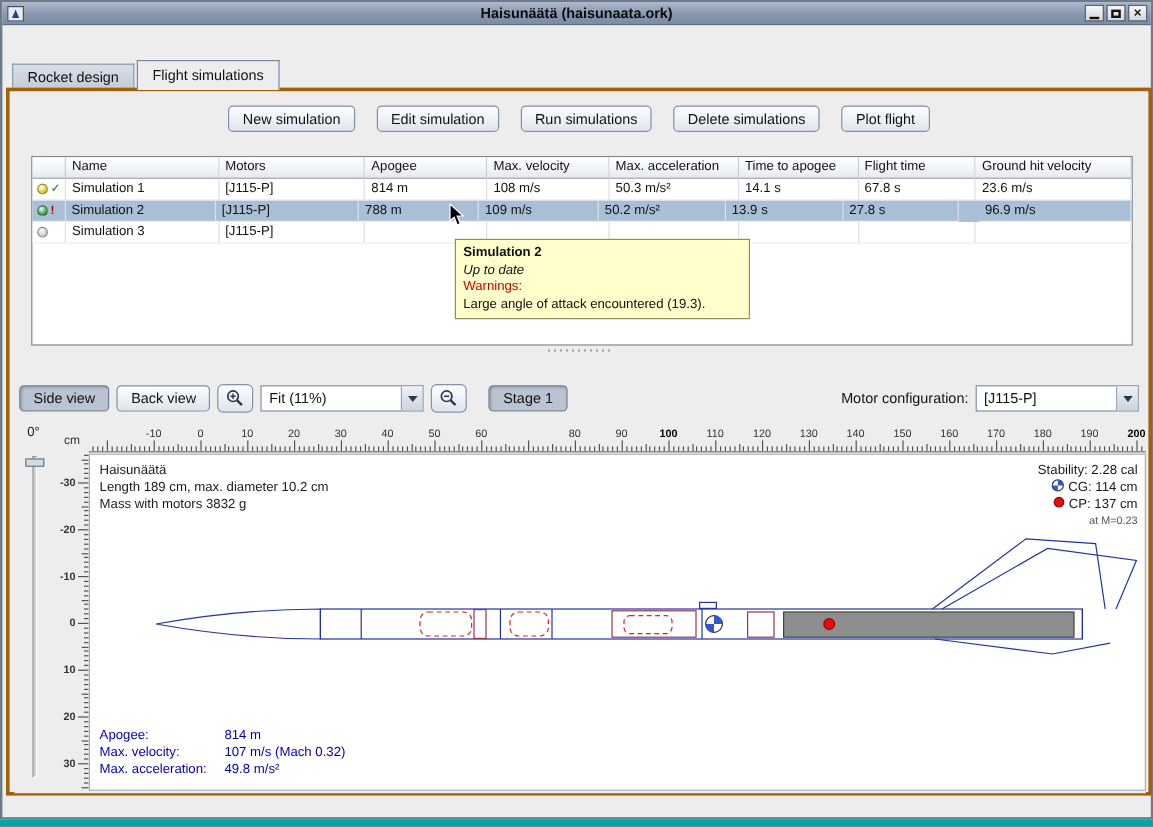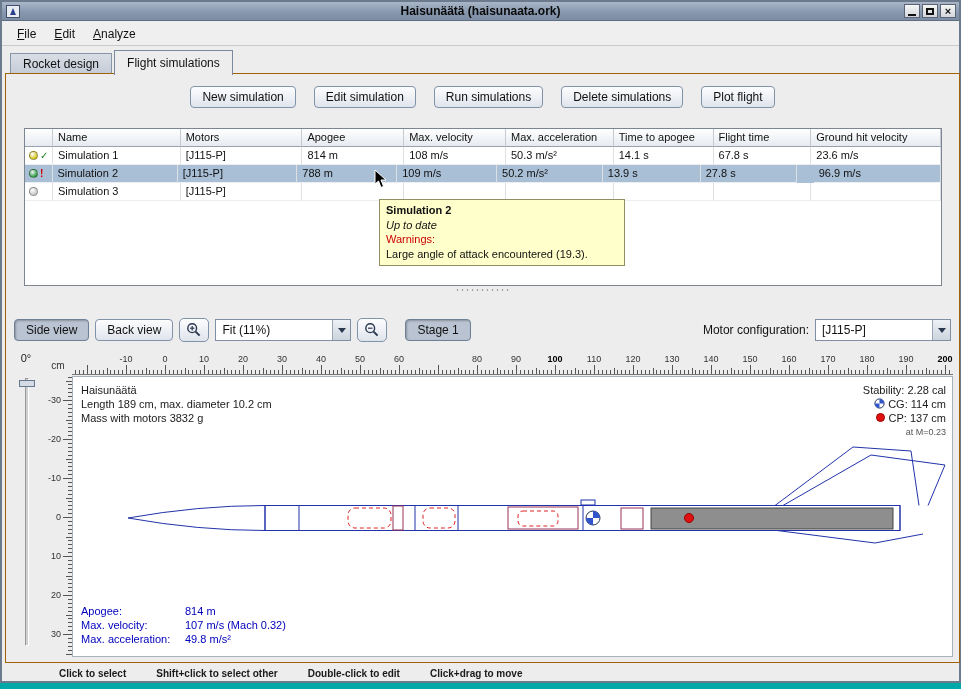--- a/index.html
+++ b/index.html
@@ -34,21 +34,21 @@
   
   .tabstrip{position:absolute;left:0;top:44px;right:0;height:28px;display:flex;
     align-items:flex-end;padding-left:8px;}
   .tab{font-size:12px;color:#111;border:1px solid #8897a8;border-bottom:none;
     background:linear-gradient(180deg,#d9dee6,#c4ccd7);padding:3px 12px;height:21px;margin-right:2px;}
   .tab.active{background:#ededed;height:25px;padding-top:5px;position:relative;z-index:3;
     border-color:#7a8a9c;margin-bottom:-1px;}
 
   
   .panel{position:absolute;left:3px;top:71px;width:955px;height:590px;
-    border:1px solid #a16207;background:#ededed;}
+    border:3px solid #a16207;background:#ededed;}
 
   .simbuttons{position:absolute;left:0;right:0;top:12px;display:flex;justify-content:center;gap:18px;}
   .btn{font-family:inherit;font-size:12px;color:#111;padding:3px 11px;border-radius:4px;
     border:1px solid #8093a8;background:linear-gradient(180deg,#fdfdfe,#dfe4ec);cursor:default;}
   .btn.pressed{background:#b9c3d1;border-color:#6e8095;box-shadow:inset 1px 1px 2px rgba(0,0,0,.25);}
 
   
   .tablewrap{position:absolute;left:18px;top:54px;width:918px;height:158px;background:#fff;
     border:1px solid #7d8690;overflow:hidden;}
   .thead{display:flex;height:18px;}
@@ -87,21 +87,21 @@
   .rot-thumb{position:absolute;left:-7px;top:1px;width:16px;height:7px;background:#d4dbe4;
     border:1px solid #66788e;}
   .corner-unit{position:absolute;left:36px;top:10px;width:24px;text-align:center;font-size:10px;color:#333;}
   .h-ruler{position:absolute;left:62px;top:3px;width:881px;height:22px;overflow:hidden;
     border-bottom:1px solid #777;}
   .htick{position:absolute;bottom:0;width:1px;background:#555;height:4px;}
   .htick.t5{height:6px;}
   .htick.t10{height:9px;}
   .hlab{position:absolute;top:1px;transform:translateX(-50%);font-size:9px;color:#333;}
   .hlab.b{font-weight:bold;color:#000;}
-  .v-ruler{position:absolute;left:36px;top:26px;width:26px;height:281px;overflow:hidden;}
+  .v-ruler{position:absolute;left:36px;top:26px;width:26px;height:281px;overflow:hidden;font-weight:bold;}
   .vtick{position:absolute;right:0;height:1px;background:#555;width:4px;}
   .vtick.t5{width:6px;}
   .vtick.t10{width:9px;}
   .vlab{position:absolute;right:11px;transform:translateY(-50%);font-size:9px;color:#333;}
   .canvas{position:absolute;left:62px;top:26px;width:881px;height:281px;background:#fff;
     border:1px solid #a8b0ba;}
   .canvas svg.rocket{position:absolute;left:0;top:0;}
   .fig-info{position:absolute;left:8px;top:6px;font-size:11px;line-height:14px;color:#1a1a1a;}
   .fig-stab{position:absolute;right:6px;top:6px;font-size:11px;line-height:14px;color:#1a1a1a;text-align:right;}
   .fig-stab .sub{font-size:9px;color:#555;}
@@ -143,25 +143,20 @@
         </div>
       <div class="tbtn">
           <span class="max"></span>
         </div>
       <div class="tbtn">
           <span>×</span>
         </div>
     </div>
   </div>
 
-  <div class="menubar">
-      <div class="menu-item">File</div>
-      <div class="menu-item">Edit</div>
-      <div class="menu-item">Analyze</div>
-    </div>
 
   <div class="tabstrip">
       <div class="tab">Rocket design</div>
       <div class="tab active">Flight simulations</div>
     </div>
 
   <div class="panel">
 
     <div class="simbuttons">
         <button class="btn">New simulation</button>
@@ -668,26 +663,20 @@
           <span>Max. velocity:</span>
             <span>107 m/s  (Mach 0.32)</span>
           <span>Max. acceleration:</span>
             <span>49.8 m/s²</span>
         </div>
       </div>
     </div>
 
   </div>
 
-  <div class="statusbar">
-      <span class="hint">Click to select</span>
-      <span class="hint">Shift+click to select other</span>
-      <span class="hint">Double-click to edit</span>
-      <span class="hint">Click+drag to move</span>
-    </div>
 
   <div class="tooltip">
     <div class="tt-title">Simulation 2</div>
     <div class="tt-status">Up to date</div>
     <div class="tt-warnlabel">Warnings:</div>
     <div class="tt-warn">Large angle of attack encountered (19.3).</div>
   </div>
 
   <svg class="cursor" width="14" height="20" viewBox="0 0 14 20">
     <polygon points="1,1 1,15 4.5,12 7,18.5 9.5,17.3 7,11 12,11" fill="#000" stroke="#fff" stroke-width="1"></polygon>

